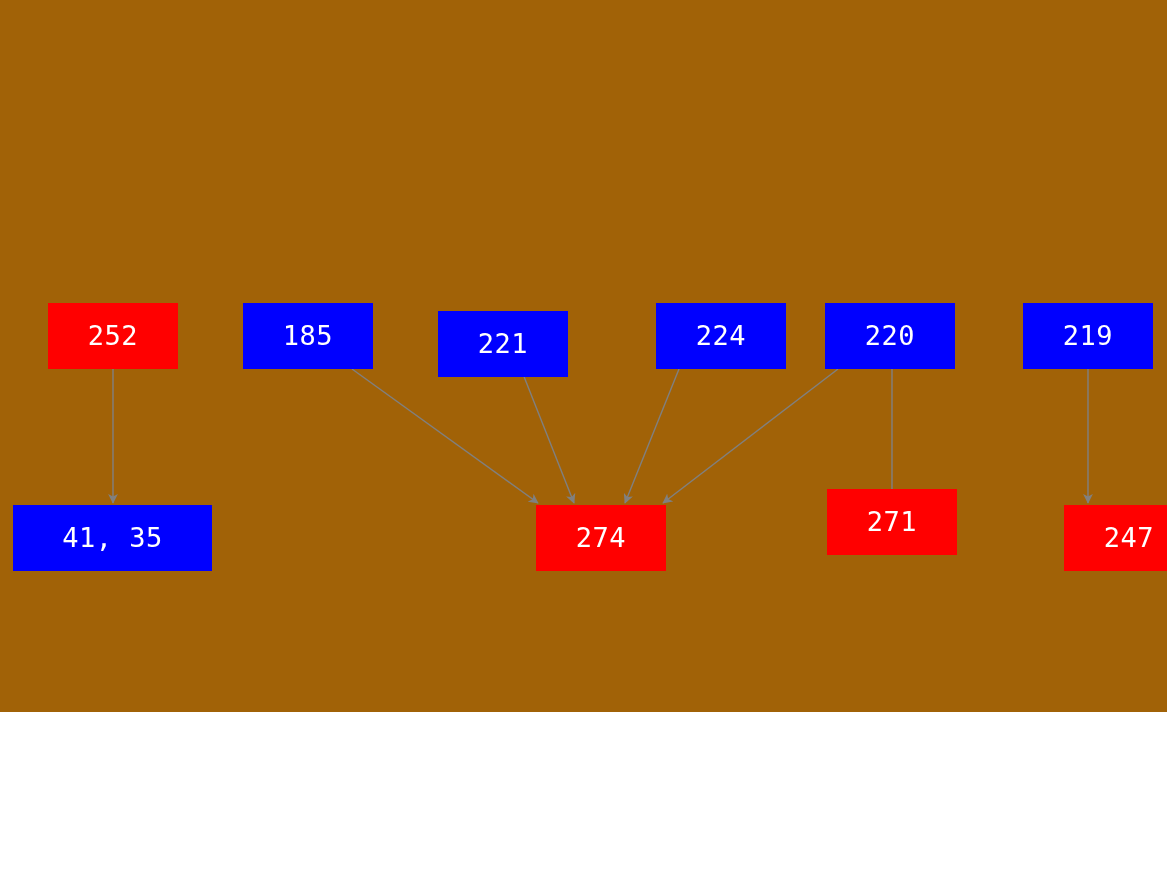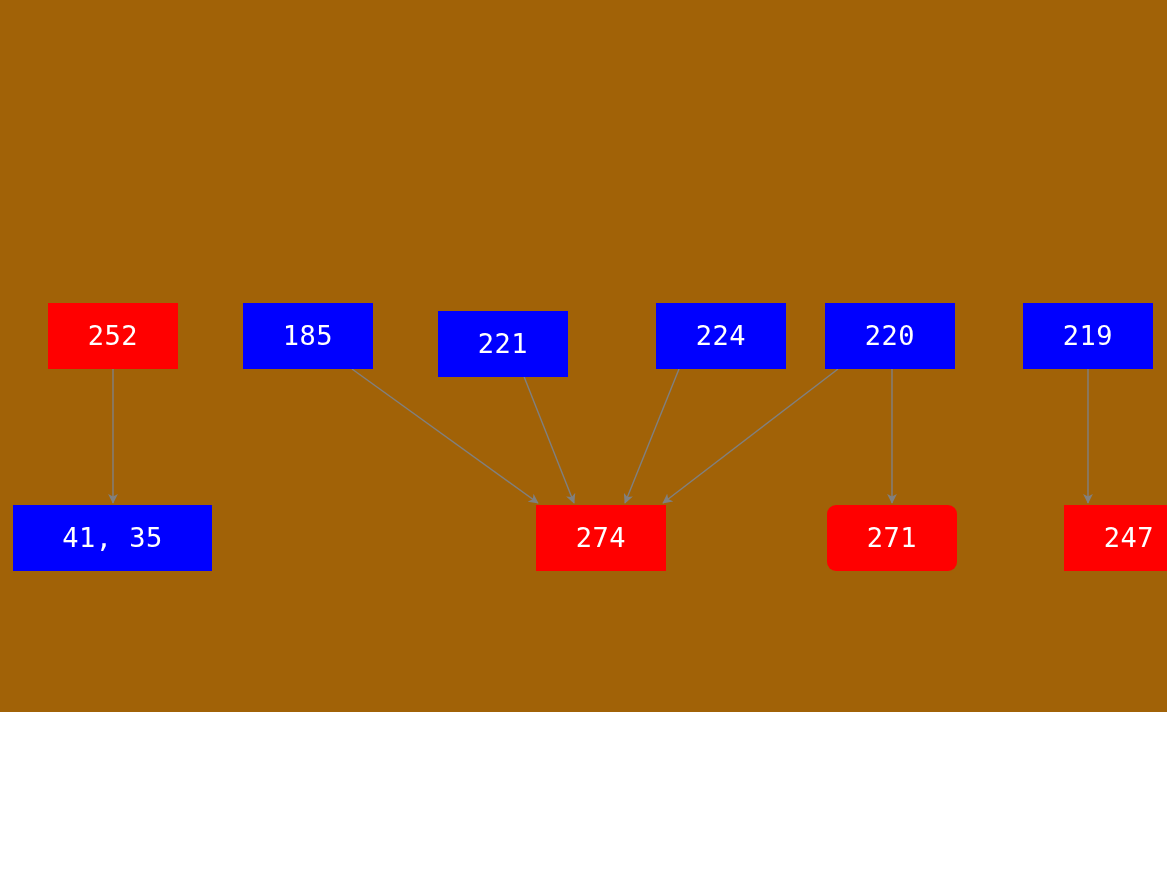--- a/index.html
+++ b/index.html
@@ -86,21 +86,21 @@
       </div>
       <div class="node" style="left: 1023px; top: 303px; width: 130px; height: 66px; background: rgb(0, 0, 255);">
         <span class="node-label">219</span>
       </div>
       <div class="node" style="left: 13px; top: 505px; width: 199px; height: 66px; background: rgb(0, 0, 255);">
         <span class="node-label">41, 35</span>
       </div>
       <div class="node" style="left: 536px; top: 505px; width: 130px; height: 66px; background: rgb(255, 0, 0);">
         <span class="node-label">274</span>
       </div>
-      <div class="node" style="left: 827px; top: 505px; width: 130px; height: 66px; background: rgb(255, 0, 0); border-radius: 9px;">
+      <div class="node" style="left: 827px; top: 489px; width: 130px; height: 66px; background: rgb(255, 0, 0);">
         <span class="node-label">271</span>
       </div>
       <div class="node" style="left: 1023px; top: 505px; width: 130px; height: 66px; background: rgb(255, 0, 0); margin-left: 41px;">
         <span class="node-label">247</span>
       </div>
     </div>
 
 </div>
 
 </body></html>

